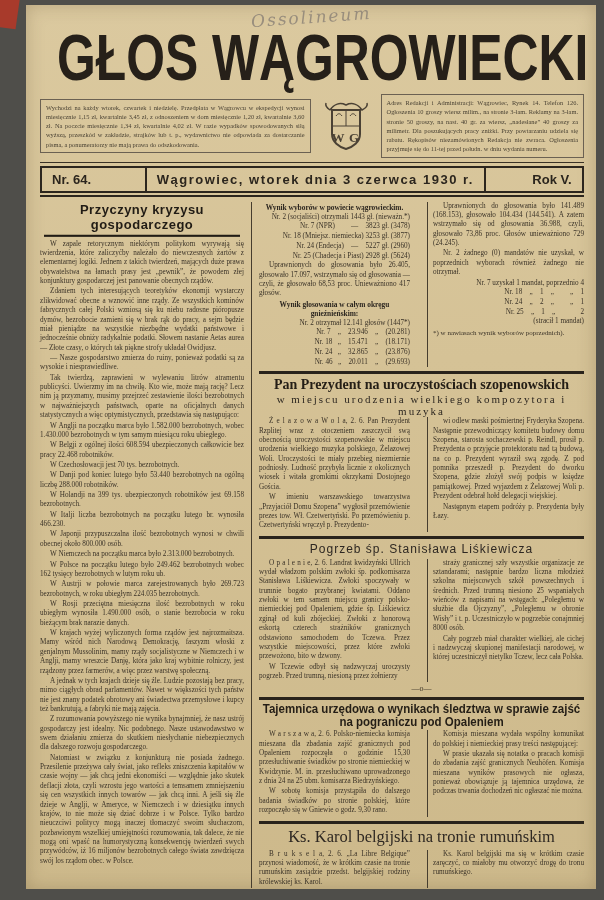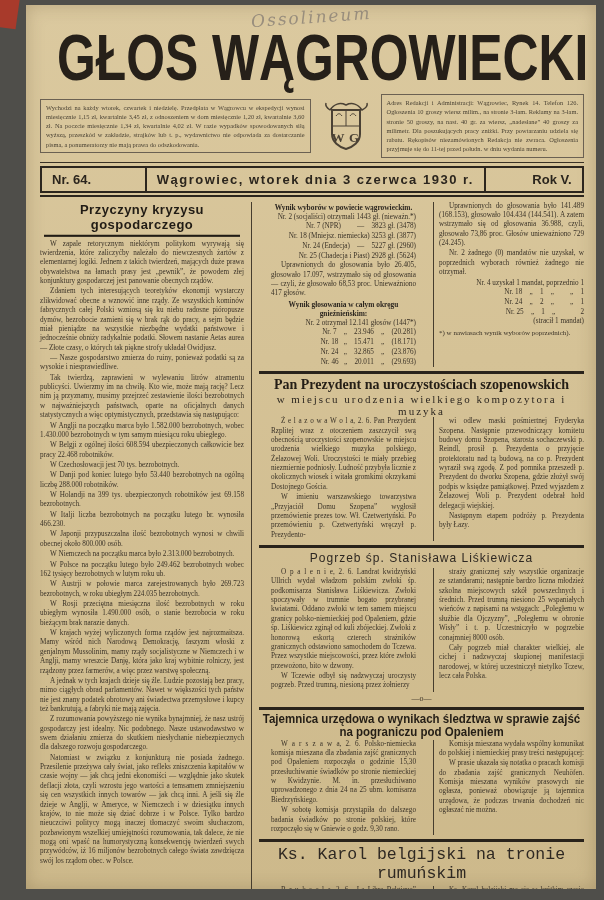--- a/index.html
+++ b/index.html
@@ -94,26 +94,26 @@
     font-family:"Liberation Sans", sans-serif;font-weight:400;
     font-size:12px;text-align:center;margin:2px 0 3px 0;color:#2e2822;
     letter-spacing:1px;
   }
   .head-cond{
     font-family:"Liberation Sans", sans-serif;font-weight:bold;
     font-size:11.5px;text-align:center;margin:1px 0 3px 0;color:#241e16;
     transform:scaleY(1.1);
   }
   .head-sans-med{
-    font-family:Liberation Mono, monospace;font-weight:400;
+    font-family:Liberation Serif, serif;font-weight:400;
     font-size:16.5px;text-align:center;margin:2px 0 3px 0;color:#2e2822;
   }
   .two-col{display:flex;align-items:stretch;}
   .two-col .sub{flex:1;min-width:0;}
-  .two-col .sub.first{padding-right:17px;border-right:1px solid #463d2e;margin-left:12px;}
+  .two-col .sub.first{padding-right:17px;border-right:1px solid #463d2e;}
   .two-col .sub.second{padding-left:5px;}
   .rule-heavy{border-top:3px solid #29231b;margin:4px 0 3px 0;height:0;}
   section{display:block;}
 </style>
 </head>
 <body>
 
 <div class="corner-tab"></div>
 
 <div class="page">
@@ -198,21 +198,21 @@
                 <p class="result-line">Nr. 24   „    32.865    „    (23.876)</p>
                 <p class="result-line">Nr. 46   „    20.011    „    (29.693)</p>
               </div>
           </div>
           <div class="sub second">
             <div>
                 <p class="para">Uprawnionych do głosowania było 141.489 (168.153), głosowało 104.434 (144.541). A zatem wstrzymało się od głosowania 36.988, czyli, głosowało 73,86 proc. Głosów unieważniono 729 (24.245).</p>
                 <p class="para">Nr. 2 żadnego (0) mandatów nie uzyskał, w poprzednich wyborach również żadnego nie otrzymał.</p>
               </div>
             <div>
-                <p class="result-line">Nr. 4 uzyskał 1 mandat, poprzednio 1</p>
+                <p class="result-line">Nr. 7 uzyskał 1 mandat, poprzednio 4</p>
                 <p class="result-line">Nr. 18    „    1    „         „    1</p>
                 <p class="result-line">Nr. 24    „    2    „         „    1</p>
                 <p class="result-line">Nr. 25    „    1    „              2</p>
                 <p class="result-line">                    (stracił 1 mandat)</p>
               </div>
             <p class="note">*) w nawiasach wynik wyborów poprzednich).</p>
           </div>
         </div>
       </section>
 

